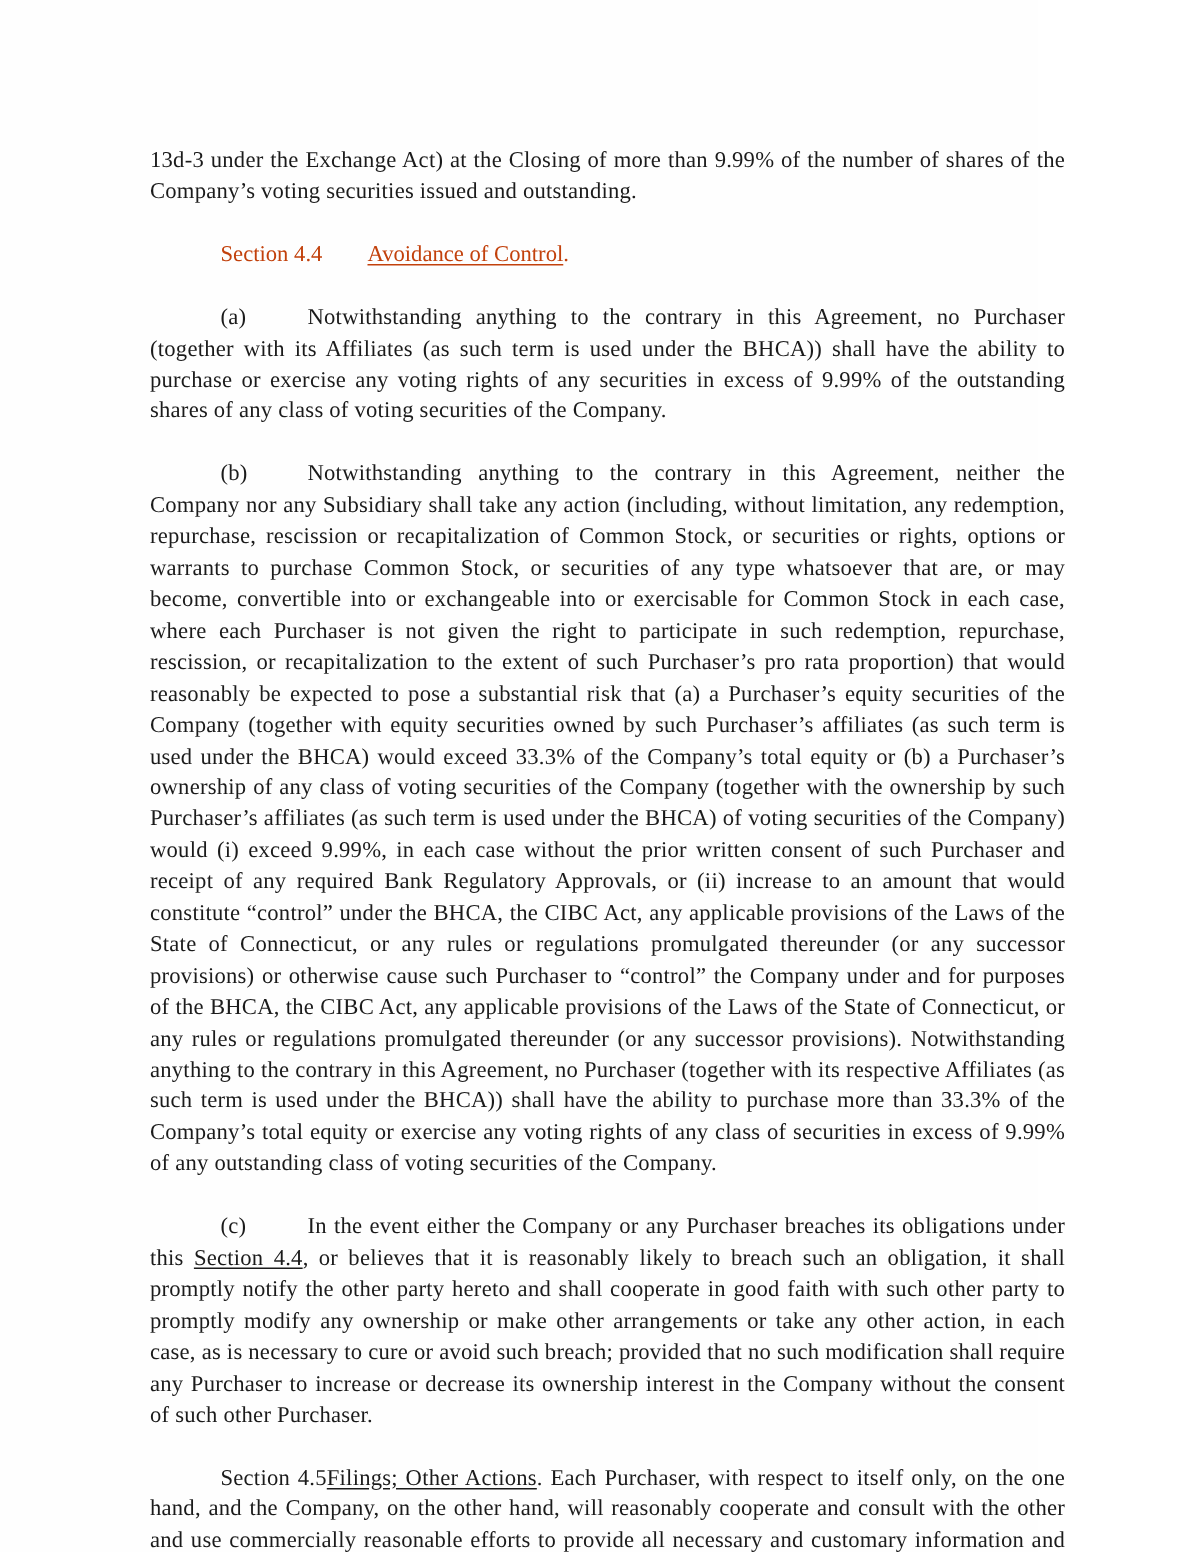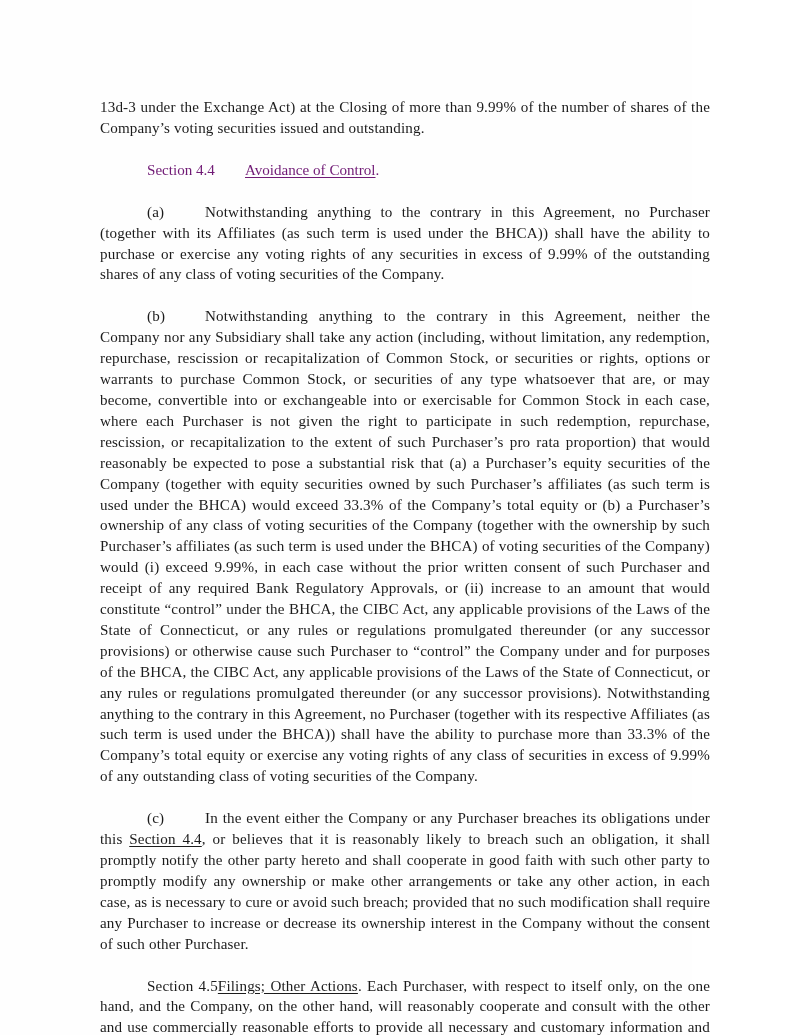--- a/index.html
+++ b/index.html
@@ -46,21 +46,21 @@
   
   p.para.first-block {
     text-indent: 0;
   }
   .gap-md { height: 21px; }
 
   .heading-line {
     margin: 0;
     font-size: 15.1px;
     line-height: 20.9px;
-    color: #701a75;
+    color: #c2410c;
   }
   .heading-line .sec-indent {
     display: inline-block;
     width: 47px;
   }
   .heading-line .sec-num {
     display: inline-block;
     min-width: 98px;
   }
   .u { text-decoration: underline; text-underline-offset: 2px; }

